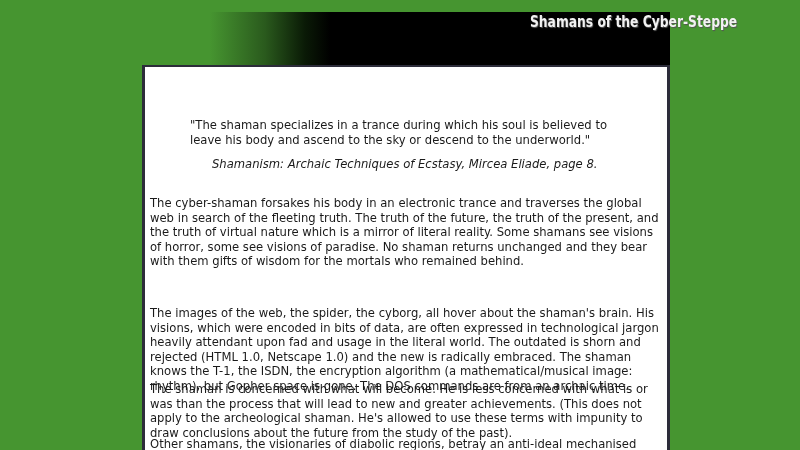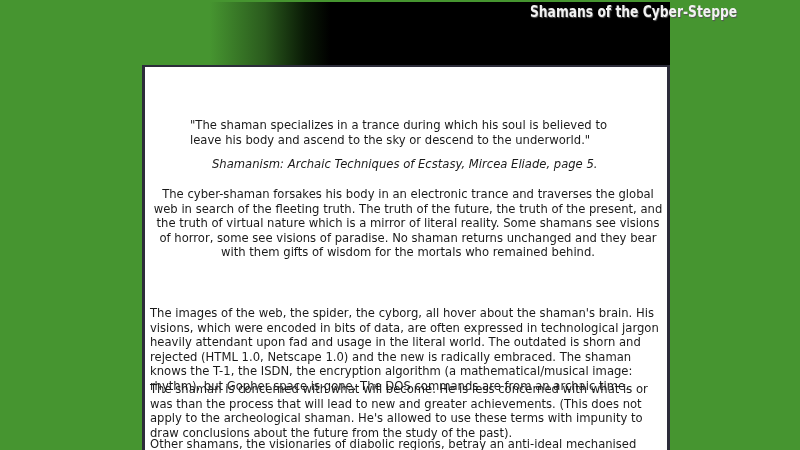--- a/index.html
+++ b/index.html
@@ -10,21 +10,21 @@
       width: 800px;
       height: 450px;
       overflow: hidden;
       background: #469530;
       position: relative;
       font-family: "DejaVu Sans", sans-serif;
     }
     .banner {
       position: absolute;
       left: 0;
-      top: 2px;
+      top: 12px;
       width: 670px;
       height: 80px;
       background: linear-gradient(to right, #469530 0px, #469530 210px, #2a5a1d 265px, #0a1a06 305px, #000000 330px, #000000 670px);
     }
     .site-title {
       position: absolute;
       left: 530px;
       top: 0px;
       font-family: "DejaVu Sans", sans-serif;
       font-size: 15px;
@@ -72,34 +72,34 @@
       font-style: italic;
       margin: 0;
       white-space: nowrap;
     }
     .para {
       position: absolute;
       left: 0;
       width: 516px;
       margin: 0;
     }
-    .p1 { top: 120px; text-align: center; }
+    .p1 { top: 129px; }
     .p2 { top: 219px; margin-top: 20px; }
     .p3 { top: 315px; }
     .p4 { top: 370px; }
   </style>
 </head>
 <body>
 
 <div class="banner">
   <div class="site-title">Shamans of the Cyber-Steppe</div>
 </div>
 
 <div class="content-box">
   <div class="inner">
     <p class="quote">"The shaman specializes in a trance during which his soul is believed to leave his body and ascend to the sky or descend to the underworld."</p>
-    <p class="citation">Shamanism: Archaic Techniques of Ecstasy, Mircea Eliade, page 5.</p>
+    <p class="citation">Shamanism: Archaic Techniques of Ecstasy, Mircea Eliade, page 8.</p>
     <p class="para p1">The cyber-shaman forsakes his body in an electronic trance and traverses the global web in search of the fleeting truth. The truth of the future, the truth of the present, and the truth of virtual nature which is a mirror of literal reality. Some shamans see visions of horror, some see visions of paradise. No shaman returns unchanged and they bear with them gifts of wisdom for the mortals who remained behind.</p>
     <p class="para p2">The images of the web, the spider, the cyborg, all hover about the shaman's brain. His visions, which were encoded in bits of data, are often expressed in technological jargon heavily attendant upon fad and usage in the literal world. The outdated is shorn and rejected (HTML 1.0, Netscape 1.0) and the new is radically embraced. The shaman knows the T-1, the ISDN, the encryption algorithm (a mathematical/musical image: rhythm), but Gopher space is gone. The DOS commands are from an archaic time.</p>
     <p class="para p3">The shaman is concerned with what will become. He is less concerned with what is or was than the process that will lead to new and greater achievements. (This does not apply to the archeological shaman. He's allowed to use these terms with impunity to draw conclusions about the future from the study of the past).</p>
     <p class="para p4">Other shamans, the visionaries of diabolic regions, betray an anti-ideal mechanised world hell</p>
   </div>
 </div>
 
 </body></html>

